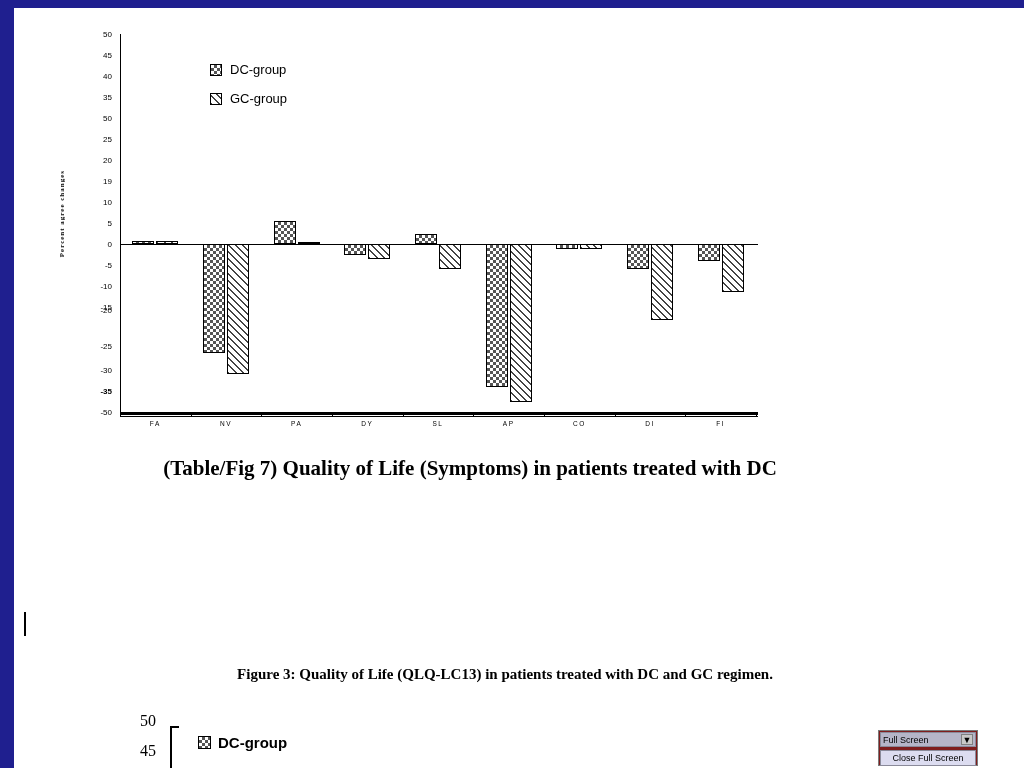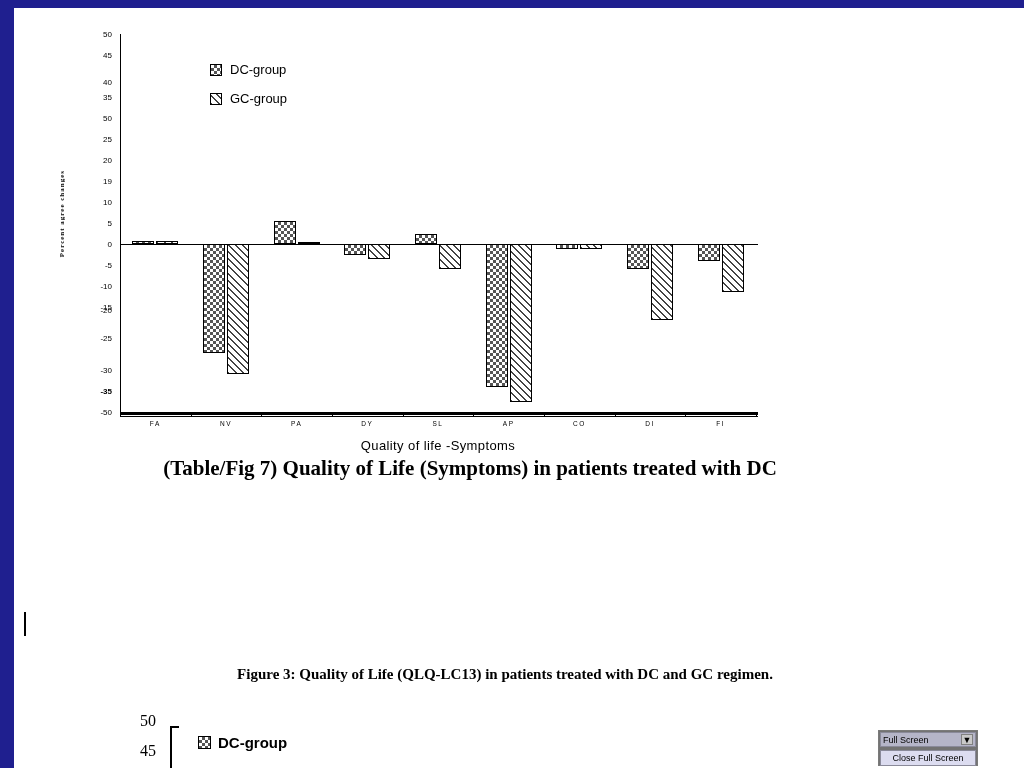--- a/index.html
+++ b/index.html
@@ -117,21 +117,21 @@
   .c2-ticks{position:absolute;left:0;top:0;width:40px;}
   .c2-tick{position:absolute;right:2px;font-size:16px;font-family:"Liberation Serif",serif;color:#000;}
   .c2-axis{position:absolute;left:50px;top:14px;width:2px;height:60px;background:#000;}
   .c2-axis-top{position:absolute;left:50px;top:14px;width:9px;height:2px;background:#000;}
   .c2-legend{position:absolute;left:78px;top:22px;display:flex;align-items:center;}
   .c2-key{width:13px;height:13px;border:1px solid #000;margin-right:7px;box-sizing:border-box;}
   .c2-label{font-size:15px;font-weight:bold;font-family:"Liberation Sans",sans-serif;color:#000;}
   
   .fs-widget{
     position:absolute;left:878px;top:730px;width:100px;height:36px;
-    background:#737373;border:1px solid #7a7a7a;box-sizing:border-box;
+    background:#7f1d1d;border:1px solid #7a7a7a;box-sizing:border-box;
     padding:1px;
   }
   .fs-title{
     display:flex;align-items:center;justify-content:space-between;
     background:#b5b5c8;border:1px solid #8a8a9a;box-sizing:border-box;
     height:15px;padding:0 2px;
   }
   .fs-title span{font-size:9px;color:#000;font-family:"Liberation Sans",sans-serif;}
   .fs-caret{
     width:12px;height:11px;background:#c8c8c8;border:1px solid #808080;
@@ -150,34 +150,34 @@
 <div class="page-frame"></div>
 <div class="page-sheet"></div>
 
 <div class="chart-wrap">
 
   <div class="ylabel">Percent agree changes</div>
 
   <div class="yticks" id="yticks">
       <div class="ytick" style="top: 0px;">50</div>
       <div class="ytick" style="top: 21px;">45</div>
-      <div class="ytick" style="top: 48px;">40</div>
+      <div class="ytick" style="top: 42px;">40</div>
       <div class="ytick" style="top: 63px;">35</div>
       <div class="ytick" style="top: 84px;">50</div>
       <div class="ytick" style="top: 105px;">25</div>
       <div class="ytick" style="top: 126px;">20</div>
       <div class="ytick" style="top: 147px;">19</div>
       <div class="ytick" style="top: 168px;">10</div>
       <div class="ytick" style="top: 189px;">5</div>
       <div class="ytick" style="top: 210px;">0</div>
       <div class="ytick" style="top: 231px;">-5</div>
       <div class="ytick" style="top: 252px;">-10</div>
       <div class="ytick" style="top: 273px;">-15</div>
       <div class="ytick" style="top: 276px;">-20</div>
-      <div class="ytick" style="top: 304px;">-25</div>
+      <div class="ytick" style="top: 312px;">-25</div>
       <div class="ytick" style="top: 336px;">-30</div>
       <div class="ytick" style="top: 357px; font-weight: bold;">-35</div>
       <div class="ytick" style="top: 378px;">-50</div>
     </div>
   <div class="axis-y"></div>
   <div class="zeroline" id="zeroline" style="top: 224px;"></div>
   <div class="bars" id="bars">
       <div class="bar pat-dc" style="left: 12.3333px; top: 206.64px; width: 22px; height: 3.36px;"></div>
       <div class="bar pat-gc" style="left: 36.3333px; top: 206.64px; width: 22px; height: 3.36px;"></div>
       <div class="bar pat-dc" style="left: 83px; top: 210px; width: 22px; height: 109.2px;"></div>
@@ -215,21 +215,20 @@
       <div class="xcat" style="left: 35.3333px;">FA</div>
       <div class="xcat" style="left: 106px;">NV</div>
       <div class="xcat" style="left: 176.667px;">PA</div>
       <div class="xcat" style="left: 247.333px;">DY</div>
       <div class="xcat" style="left: 318px;">SL</div>
       <div class="xcat" style="left: 388.667px;">AP</div>
       <div class="xcat" style="left: 459.333px;">CO</div>
       <div class="xcat" style="left: 530px;">DI</div>
       <div class="xcat" style="left: 600.667px;">FI</div>
     </div>
-  <div class="xtitle">Quality of life -Symptoms</div>
 
   <div class="legend">
     <div class="legend-row">
       <span class="legend-key pat-dc"></span>
       <span class="legend-label">DC-group</span>
     </div>
     <div class="legend-row">
       <span class="legend-key pat-gc"></span>
       <span class="legend-label">GC-group</span>
     </div>

